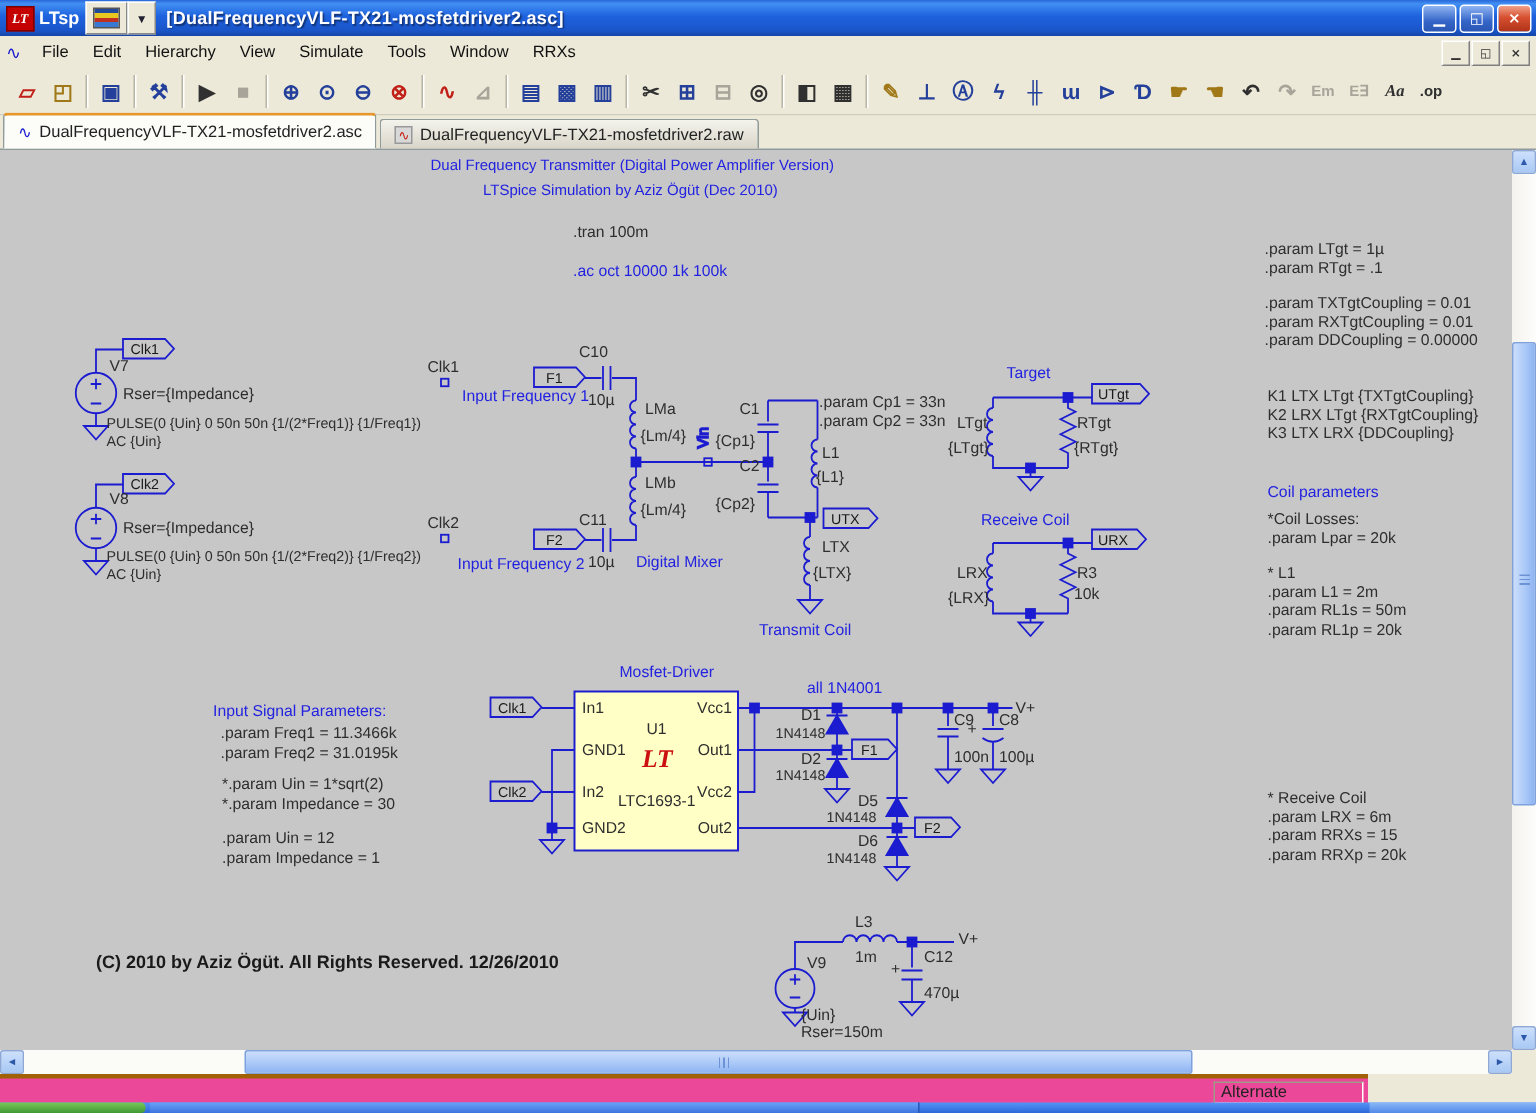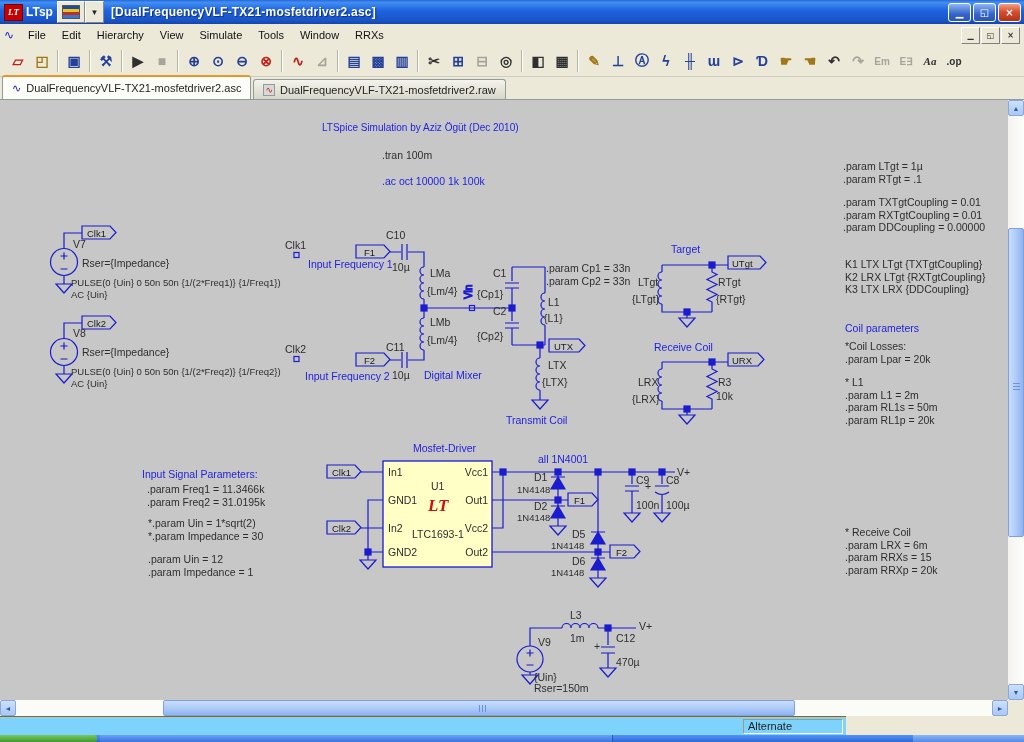--- a/index.html
+++ b/index.html
@@ -73,22 +73,22 @@
     border:1px solid #8CA8D8;border-radius:2px;color:#2C5AA8;font-size:7px;display:flex;
     align-items:center;justify-content:center;box-sizing:border-box}
   .thumb{position:absolute;background:linear-gradient(90deg,#CBDDFB,#AECBF8 50%,#8FB4F2);
     border:1px solid #7DA2DE;border-radius:2px;box-sizing:border-box}
   .thumb.h{background:linear-gradient(180deg,#CBDDFB,#AECBF8 50%,#8FB4F2)}
   .grip-v{position:absolute;left:4px;top:50%;width:7px;height:8px;
     background:repeating-linear-gradient(180deg,#6C93D6 0 1px,transparent 1px 3px)}
   .grip-h{position:absolute;top:4px;left:50%;width:8px;height:7px;
     background:repeating-linear-gradient(90deg,#6C93D6 0 1px,transparent 1px 3px)}
   
-  .statusbar{position:absolute;left:0;top:716px;width:846px;height:19px;background:#7dd3fc;
-    border-top:1px solid #a16207;font-size:11px;color:#222}
+  .statusbar{position:absolute;left:0;top:716px;width:912px;height:19px;background:#ec4899;
+    border-top:3px solid #a16207;font-size:11px;color:#222}
   .stcell{position:absolute;right:3px;top:2px;height:13px;width:90px;padding:0 4px;
     border:1px solid;border-color:#9D9A85 #FFF #FFF #9D9A85;text-align:left;line-height:13px}
   .taskbar{position:absolute;left:0;top:735px;width:1024px;height:7px;
     background:linear-gradient(180deg,#5594F6,#2E68D8)}
   .startbtn{position:absolute;left:0;top:0;width:97px;height:7px;
     background:linear-gradient(180deg,#79C75B,#3F9A34);border-radius:0 3px 3px 0}
   .taskbtn{position:absolute;left:100px;top:0;width:512px;height:7px;
     background:linear-gradient(180deg,#6AA2F8,#3C74DE);border-right:1px solid #2858B8}
   .systray{position:absolute;left:913px;top:0;right:0;height:7px;
     background:linear-gradient(180deg,#8AB8F8,#5288E8)}
@@ -319,20 +319,21 @@
       <polygon points="728,156 760,156 766,162.5 760,169 728,169"></polygon>
       <polygon points="728,253 758,253 764,259.5 758,266 728,266"></polygon>
       <polygon points="327,365 355,365 361,371.5 355,378 327,378"></polygon>
       <polygon points="327,421 355,421 361,427.5 355,434 327,434"></polygon>
       <polygon points="568,393 592,393 598,399.5 592,406 568,406"></polygon>
       <polygon points="610,445 634,445 640,451.5 634,458 610,458"></polygon>
     </g>
     <text class="svgt" x="472" y="199" transform="rotate(-90 472 199)">Vin</text>
   </svg>
 
+  <div class="lbl blue h10" style="left:287px;top:5px">Dual Frequency Transmitter (Digital Power Amplifier Version)</div>
   <div class="lbl blue h10" style="left:322px;top:22px">LTSpice Simulation by Aziz Ögüt (Dec 2010)</div>
   <div class="lbl" style="left:382px;top:49px">.tran 100m</div>
   <div class="lbl blue" style="left:382px;top:75px">.ac oct 10000 1k 100k</div>
   <div class="lbl" style="left:843px;top:60px">.param LTgt = 1µ
 .param RTgt = .1</div>
   <div class="lbl" style="left:843px;top:96px">.param TXTgtCoupling = 0.01
 .param RXTgtCoupling = 0.01
 .param DDCoupling = 0.00000</div>
   <div class="lbl" style="left:845px;top:158px">K1 LTX LTgt {TXTgtCoupling}
 K2 LRX LTgt {RXTgtCoupling}
@@ -434,20 +435,21 @@
   <div class="lbl" style="left:538px;top:536px">V9</div>
   <div class="lbl" style="left:570px;top:509px">L3</div>
   <div class="lbl" style="left:570px;top:532px">1m</div>
   <div class="lbl" style="left:616px;top:532px">C12</div>
   <div class="lbl" style="left:616px;top:556px">470µ</div>
   <div class="lbl" style="left:594px;top:540px">+</div>
   <div class="lbl" style="left:639px;top:520px">V+</div>
   <div class="lbl" style="left:534px;top:571px">{Uin}</div>
   <div class="lbl" style="left:534px;top:582px">Rser=150m</div>
 
+  <div class="lbl cpy" style="left:64px;top:534px">(C) 2010 by Aziz Ögüt. All Rights Reserved. 12/26/2010</div>
 
   <div class="ptxt" style="left:87px;top:128px">Clk1</div>
   <div class="ptxt" style="left:87px;top:218px">Clk2</div>
   <div class="ptxt" style="left:364px;top:147px">F1</div>
   <div class="ptxt" style="left:364px;top:255px">F2</div>
   <div class="ptxt" style="left:554px;top:241px">UTX</div>
   <div class="ptxt" style="left:732px;top:158px">UTgt</div>
   <div class="ptxt" style="left:732px;top:255px">URX</div>
   <div class="ptxt" style="left:332px;top:367px">Clk1</div>
   <div class="ptxt" style="left:332px;top:423px">Clk2</div>

